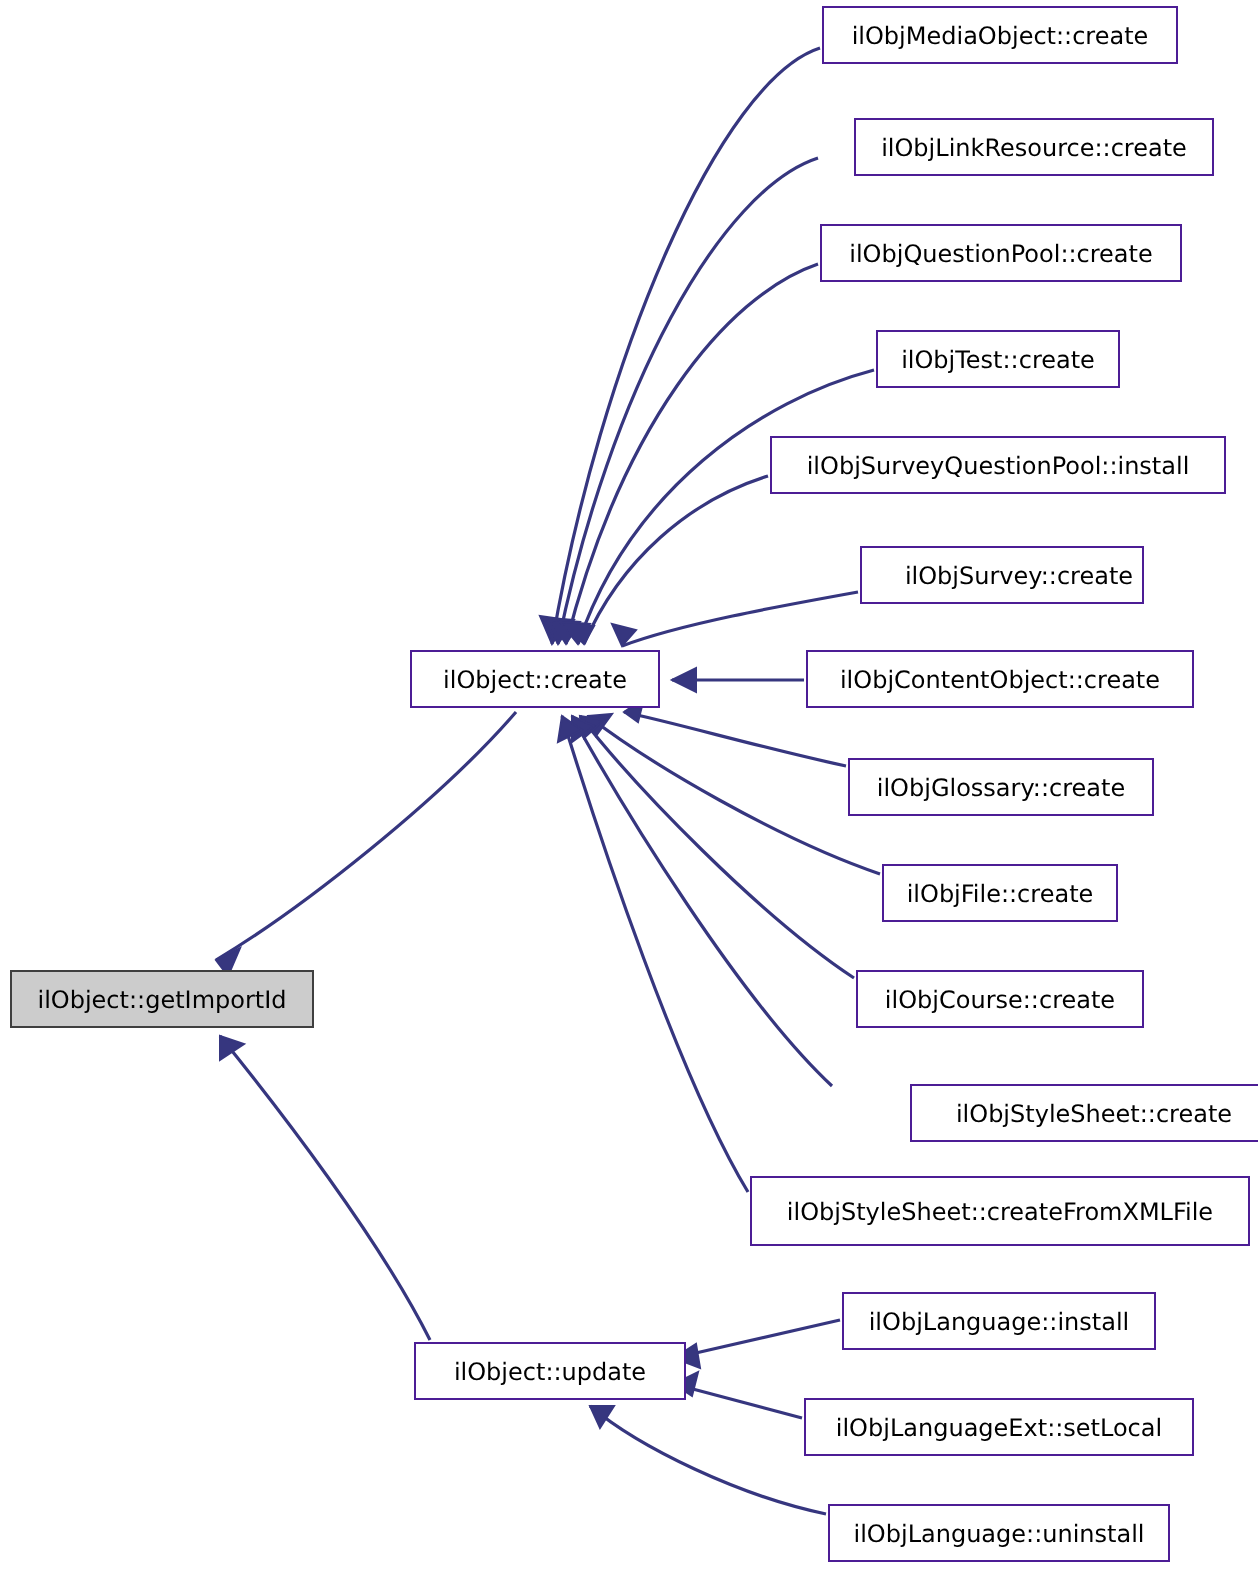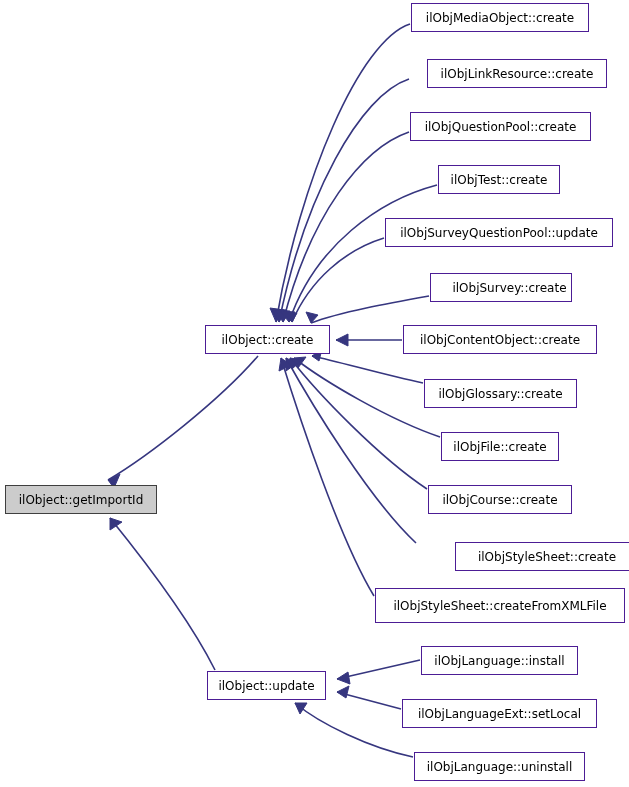--- a/index.html
+++ b/index.html
@@ -86,37 +86,37 @@
       <path d="M 413,757 C 370,748 320,724 295,703" fill="none" stroke="#36367f" stroke-width="1.6"></path>
       <path d="M 295,703 L 307,703 L 300,714 Z" fill="#36367f" stroke="#36367f" stroke-width="1"></path>
     </svg>
   <div id="nodes">
       <div class="node current" style="left: 5px; top: 485px; width: 152px; height: 29px;">
         <span class="lbl">ilObject::getImportId</span>
       </div>
       <div class="node" style="left: 205px; top: 325px; width: 125px; height: 29px;">
         <span class="lbl">ilObject::create</span>
       </div>
-      <div class="node" style="left: 207px; top: 671px; width: 119px; height: 29px;">
+      <div class="node" style="left: 207px; top: 671px; width: 136px; height: 29px;">
         <span class="lbl">ilObject::update</span>
       </div>
       <div class="node" style="left: 411px; top: 3px; width: 178px; height: 29px;">
         <span class="lbl">ilObjMediaObject::create</span>
       </div>
       <div class="node" style="left: 410px; top: 59px; width: 180px; height: 29px; margin-left: 17px;">
         <span class="lbl">ilObjLinkResource::create</span>
       </div>
       <div class="node" style="left: 410px; top: 112px; width: 181px; height: 29px;">
         <span class="lbl">ilObjQuestionPool::create</span>
       </div>
       <div class="node" style="left: 438px; top: 165px; width: 122px; height: 29px;">
         <span class="lbl">ilObjTest::create</span>
       </div>
       <div class="node" style="left: 385px; top: 218px; width: 228px; height: 29px;">
-        <span class="lbl">ilObjSurveyQuestionPool::update</span>
+        <span class="lbl">ilObjSurveyQuestionPool::install</span>
       </div>
       <div class="node" style="left: 430px; top: 273px; width: 142px; height: 29px; padding-left: 17px;">
         <span class="lbl">ilObjSurvey::create</span>
       </div>
       <div class="node" style="left: 403px; top: 325px; width: 194px; height: 29px;">
         <span class="lbl">ilObjContentObject::create</span>
       </div>
       <div class="node" style="left: 424px; top: 379px; width: 153px; height: 29px;">
         <span class="lbl">ilObjGlossary::create</span>
       </div>

